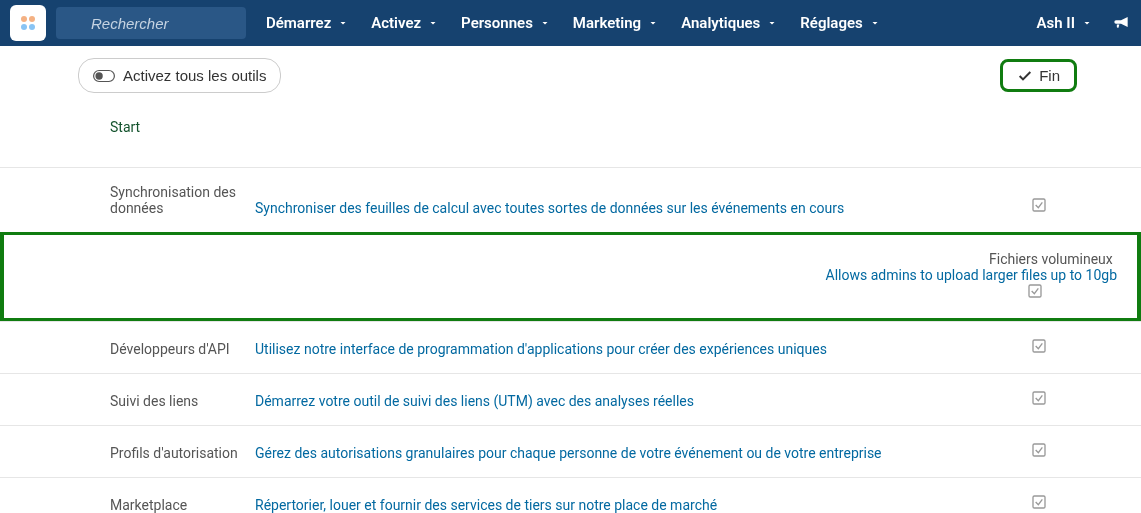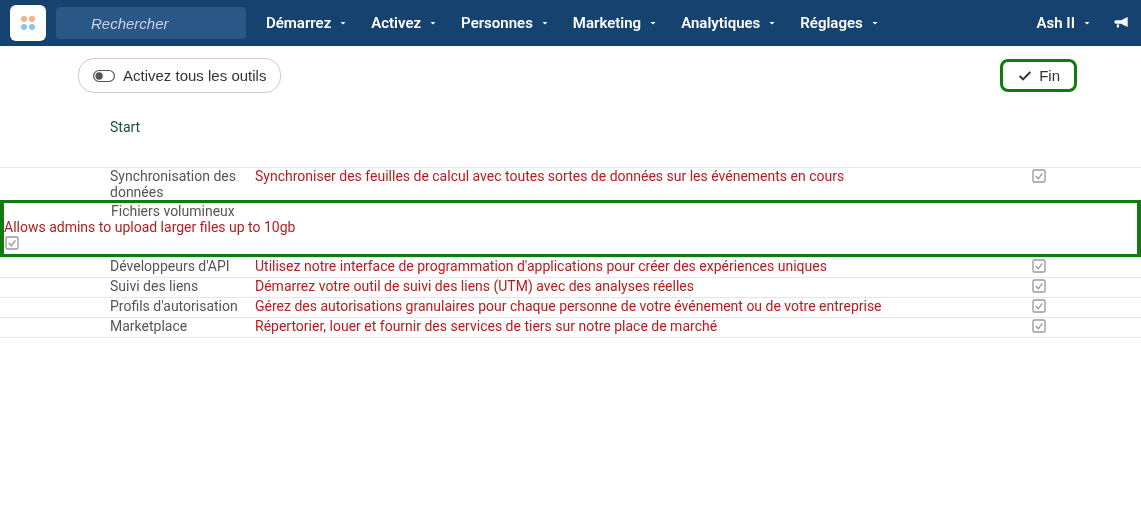--- a/index.html
+++ b/index.html
@@ -23,25 +23,25 @@
   .content { padding: 0; margin-top: 0; }
 
   .actionbar { display: flex; align-items: center; padding: 12px 20px 12px 78px; }
   .toggle-btn { border: 1px solid #ccc; border-radius: 16px; background: #fff; padding: 8px 14px; font-size: 15px; display: flex; align-items: center; gap: 8px; cursor: pointer; color: #333; }
   .toggle-btn svg { flex-shrink: 0; }
   .fin-btn { margin-left: auto; margin-right: 44px; border: 3px solid #107c10; border-radius: 8px; background: #fff; padding: 5px 14px; font-size: 15px; font-weight: 500; display: flex; align-items: center; gap: 6px; cursor: pointer; color: #333; }
 
   .start-row { padding: 14px 20px 32px 110px; font-size: 14px; color: #14532d; }
 
   .rows { }
-  .row { display: flex; align-items: flex-start; border-top: 1px solid #e6e6e6; padding: 0 0; }
+  .row { display: flex; align-items: flex-end; border-top: 1px solid #e6e6e6; padding: 16px 0; }
   .row.highlight { border: 3px solid #107c10; border-left-width:4px; border-right-width:4px;flex-direction:column; }
   .row .title { width: 255px; padding-left: 110px; font-size: 14px; color: #555; flex-shrink: 0; padding-right: 10px;}
   .row.highlight .title { padding-left: 107px; }
-  .row .desc { flex: 1; font-size: 14px; color: #b91c1c; padding-right: 20px; }
+  .row .desc { flex: 1; font-size: 14px; color: #0369a1; padding-right: 20px; }
   .row .check { width: 110px; text-align: left; color: #888; }
   .row .check svg { display: inline-block; }
 
   .chevron { width: 12px; height: 12px; }
 </style>
 </head>
 <body>
 
 <div class="topbar">
   <div class="logo">

